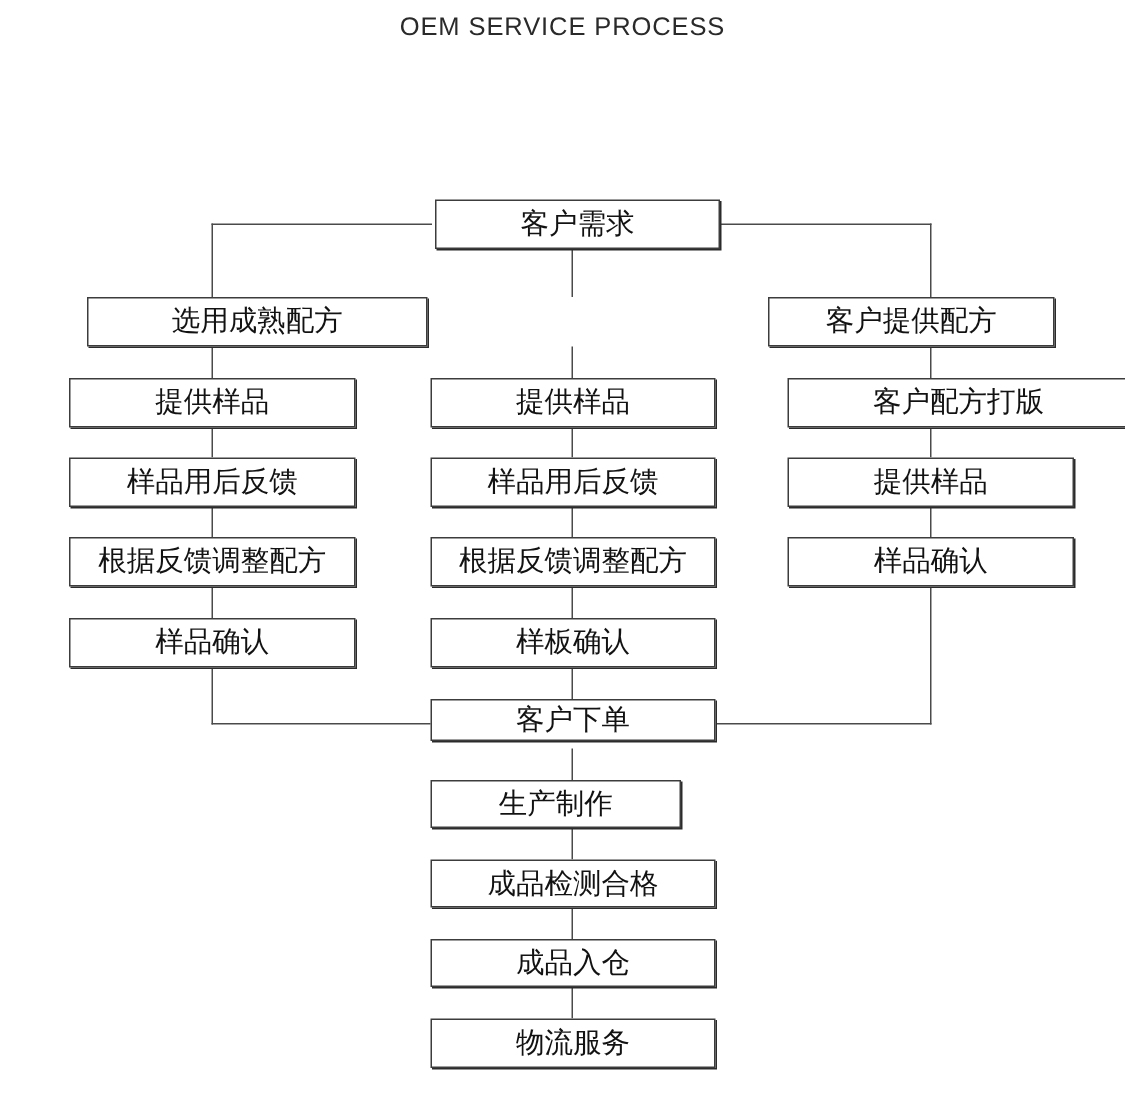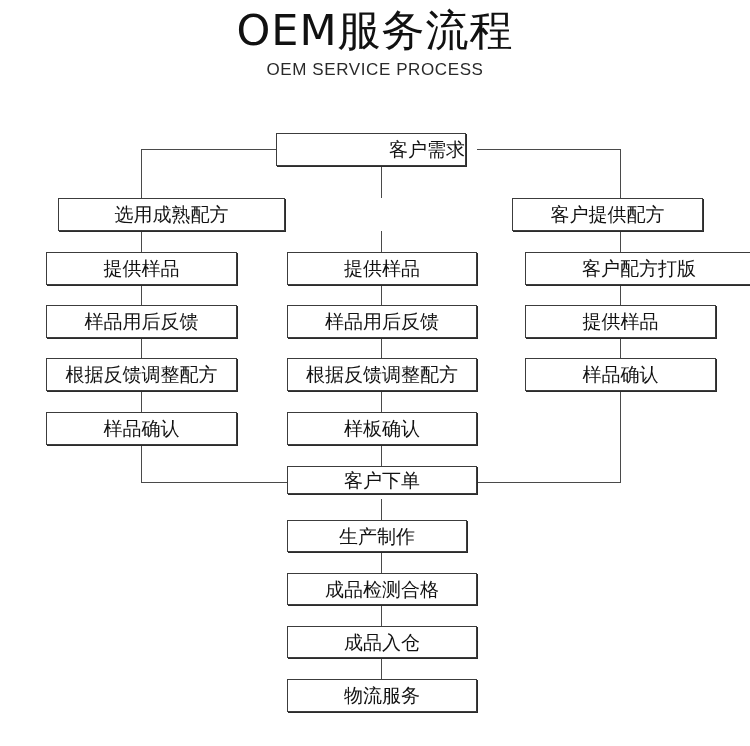--- a/index.html
+++ b/index.html
@@ -73,21 +73,20 @@
   }
   .conn.v { width: 1px; }
   .conn.h { height: 1px; }
 </style>
 </head>
 <body>
 
 <div id="canvas">
 
   <div id="title-block">
-    <div id="main-title">OEM服务流程</div>
     <div id="sub-title">OEM SERVICE PROCESS</div>
   </div>
 
   <div class="conn v" style="left:381px; top:165px; height:33px;"></div>
 
   <div class="conn h" style="left:141px; top:149px; width:147px;"></div>
   <div class="conn v" style="left:141px; top:149px; height:49px;"></div>
 
   <div class="conn h" style="left:477px; top:149px; width:144px;"></div>
   <div class="conn v" style="left:620px; top:149px; height:49px;"></div>
@@ -111,21 +110,21 @@
   <div class="conn v" style="left:620px; top:338px; height:20px;"></div>
 
   <div class="conn v" style="left:620px; top:391px; height:92px;"></div>
   <div class="conn h" style="left:477px; top:482px; width:144px;"></div>
 
   <div class="conn v" style="left:381px; top:499px; height:21px;"></div>
   <div class="conn v" style="left:381px; top:552px; height:21px;"></div>
   <div class="conn v" style="left:381px; top:605px; height:21px;"></div>
   <div class="conn v" style="left:381px; top:658px; height:21px;"></div>
 
-  <div class="node" style="left:276px; top:133px; width:190px; height:33px;justify-content:flex-end;">
+  <div class="node" style="left:290px; top:133px; width:190px; height:33px;">
     <span class="node-label">客户需求</span>
   </div>
 
   <div class="node" style="left:58px; top:198px; width:227px; height:33px;">
     <span class="node-label">选用成熟配方</span>
   </div>
   <div class="node" style="left:46px; top:252px; width:191px; height:33px;">
     <span class="node-label">提供样品</span>
   </div>
   <div class="node" style="left:46px; top:305px; width:191px; height:33px;">
@@ -160,21 +159,21 @@
   <div class="node" style="left:525px; top:305px; width:191px; height:33px;">
     <span class="node-label">提供样品</span>
   </div>
   <div class="node" style="left:525px; top:358px; width:191px; height:33px;">
     <span class="node-label">样品确认</span>
   </div>
 
   <div class="node" style="left:287px; top:466px; width:190px; height:28px;">
     <span class="node-label">客户下单</span>
   </div>
-  <div class="node" style="left:287px; top:520px; width:180px; height:32px;">
+  <div class="node" style="left:287px; top:520px; width:167px; height:32px;">
     <span class="node-label">生产制作</span>
   </div>
   <div class="node" style="left:287px; top:573px; width:190px; height:32px;">
     <span class="node-label">成品检测合格</span>
   </div>
   <div class="node" style="left:287px; top:626px; width:190px; height:32px;">
     <span class="node-label">成品入仓</span>
   </div>
   <div class="node" style="left:287px; top:679px; width:190px; height:33px;">
     <span class="node-label">物流服务</span>

